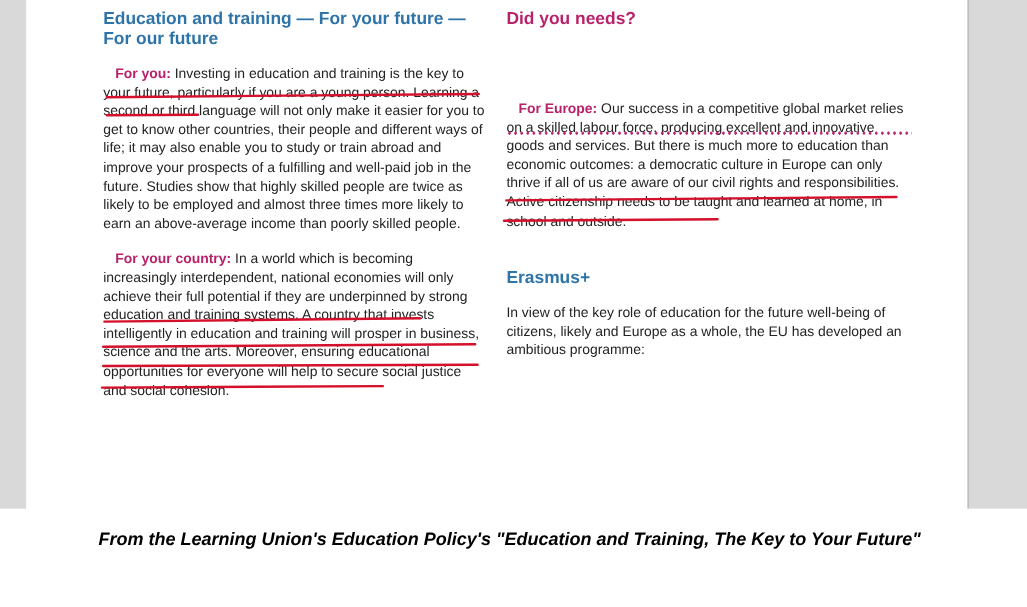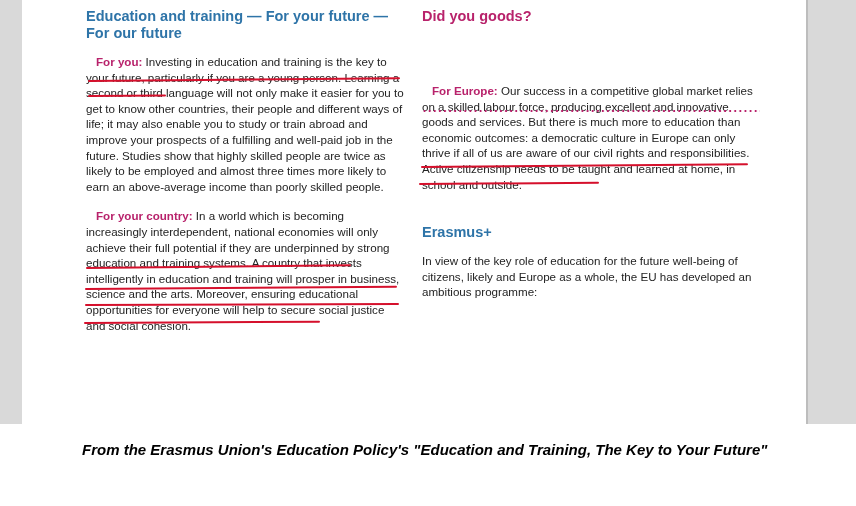--- a/index.html
+++ b/index.html
@@ -157,21 +157,21 @@
       <p class="body">
         <span class="lead">For you:</span><span> Investing in education and training is the key to your future, particularly if you are a young person. Learning a second or third language will not only make it easier for you to get to know other countries, their people and different ways of life; it may also enable you to study or train abroad and improve your prospects of a fulfilling and well-paid job in the future. Studies show that highly skilled people are twice as likely to be employed and almost three times more likely to earn an above-average income than poorly skilled people.</span>
       </p>
 
       <p class="body last">
         <span class="lead">For your country:</span><span> In a world which is becoming increasingly interdependent, national economies will only achieve their full potential if they are underpinned by strong education and training systems. A country that invests intelligently in education and training will prosper in business, science and the arts. Moreover, ensuring educational opportunities for everyone will help to secure social justice and social cohesion.</span>
       </p>
     </div>
 
     <div class="col col-right">
-      <h2 class="section-title magenta">Did you goods?</h2>
+      <h2 class="section-title magenta">Did you needs?</h2>
 
 
       <div style="height:46px"></div>
 
       <p class="body">
         <span class="lead">For Europe:</span><span> Our success in a competitive global market relies on a skilled labour force, producing excellent and innovative goods and services. But there is much more to education than economic outcomes: a democratic culture in Europe can only thrive if all of us are aware of our civil rights and responsibilities. Active citizenship needs to be taught and learned at home, in school and outside.</span>
       </p>
 
       <div style="height:18px"></div>
 
@@ -194,14 +194,14 @@
   <div class="mark" style="left:85px; top:304px; width:314px; transform:rotate(-0.2deg);"></div>
 
   <div class="mark" style="left:84px; top:322px; width:236px; transform:rotate(-0.3deg);"></div>
 
   <div class="mark" style="left:421px; top:166px; width:327px; transform:rotate(-0.5deg);"></div>
 
   <div class="mark" style="left:419px; top:183px; width:180px; transform:rotate(-0.4deg);"></div>
 </div>
 
 <div id="caption">
-  <p>From the Erasmus Union's Education Policy's "Education and Training, The Key to Your Future"</p>
+  <p>From the Learning Union's Education Policy's "Education and Training, The Key to Your Future"</p>
 </div>
 
 </body></html>

